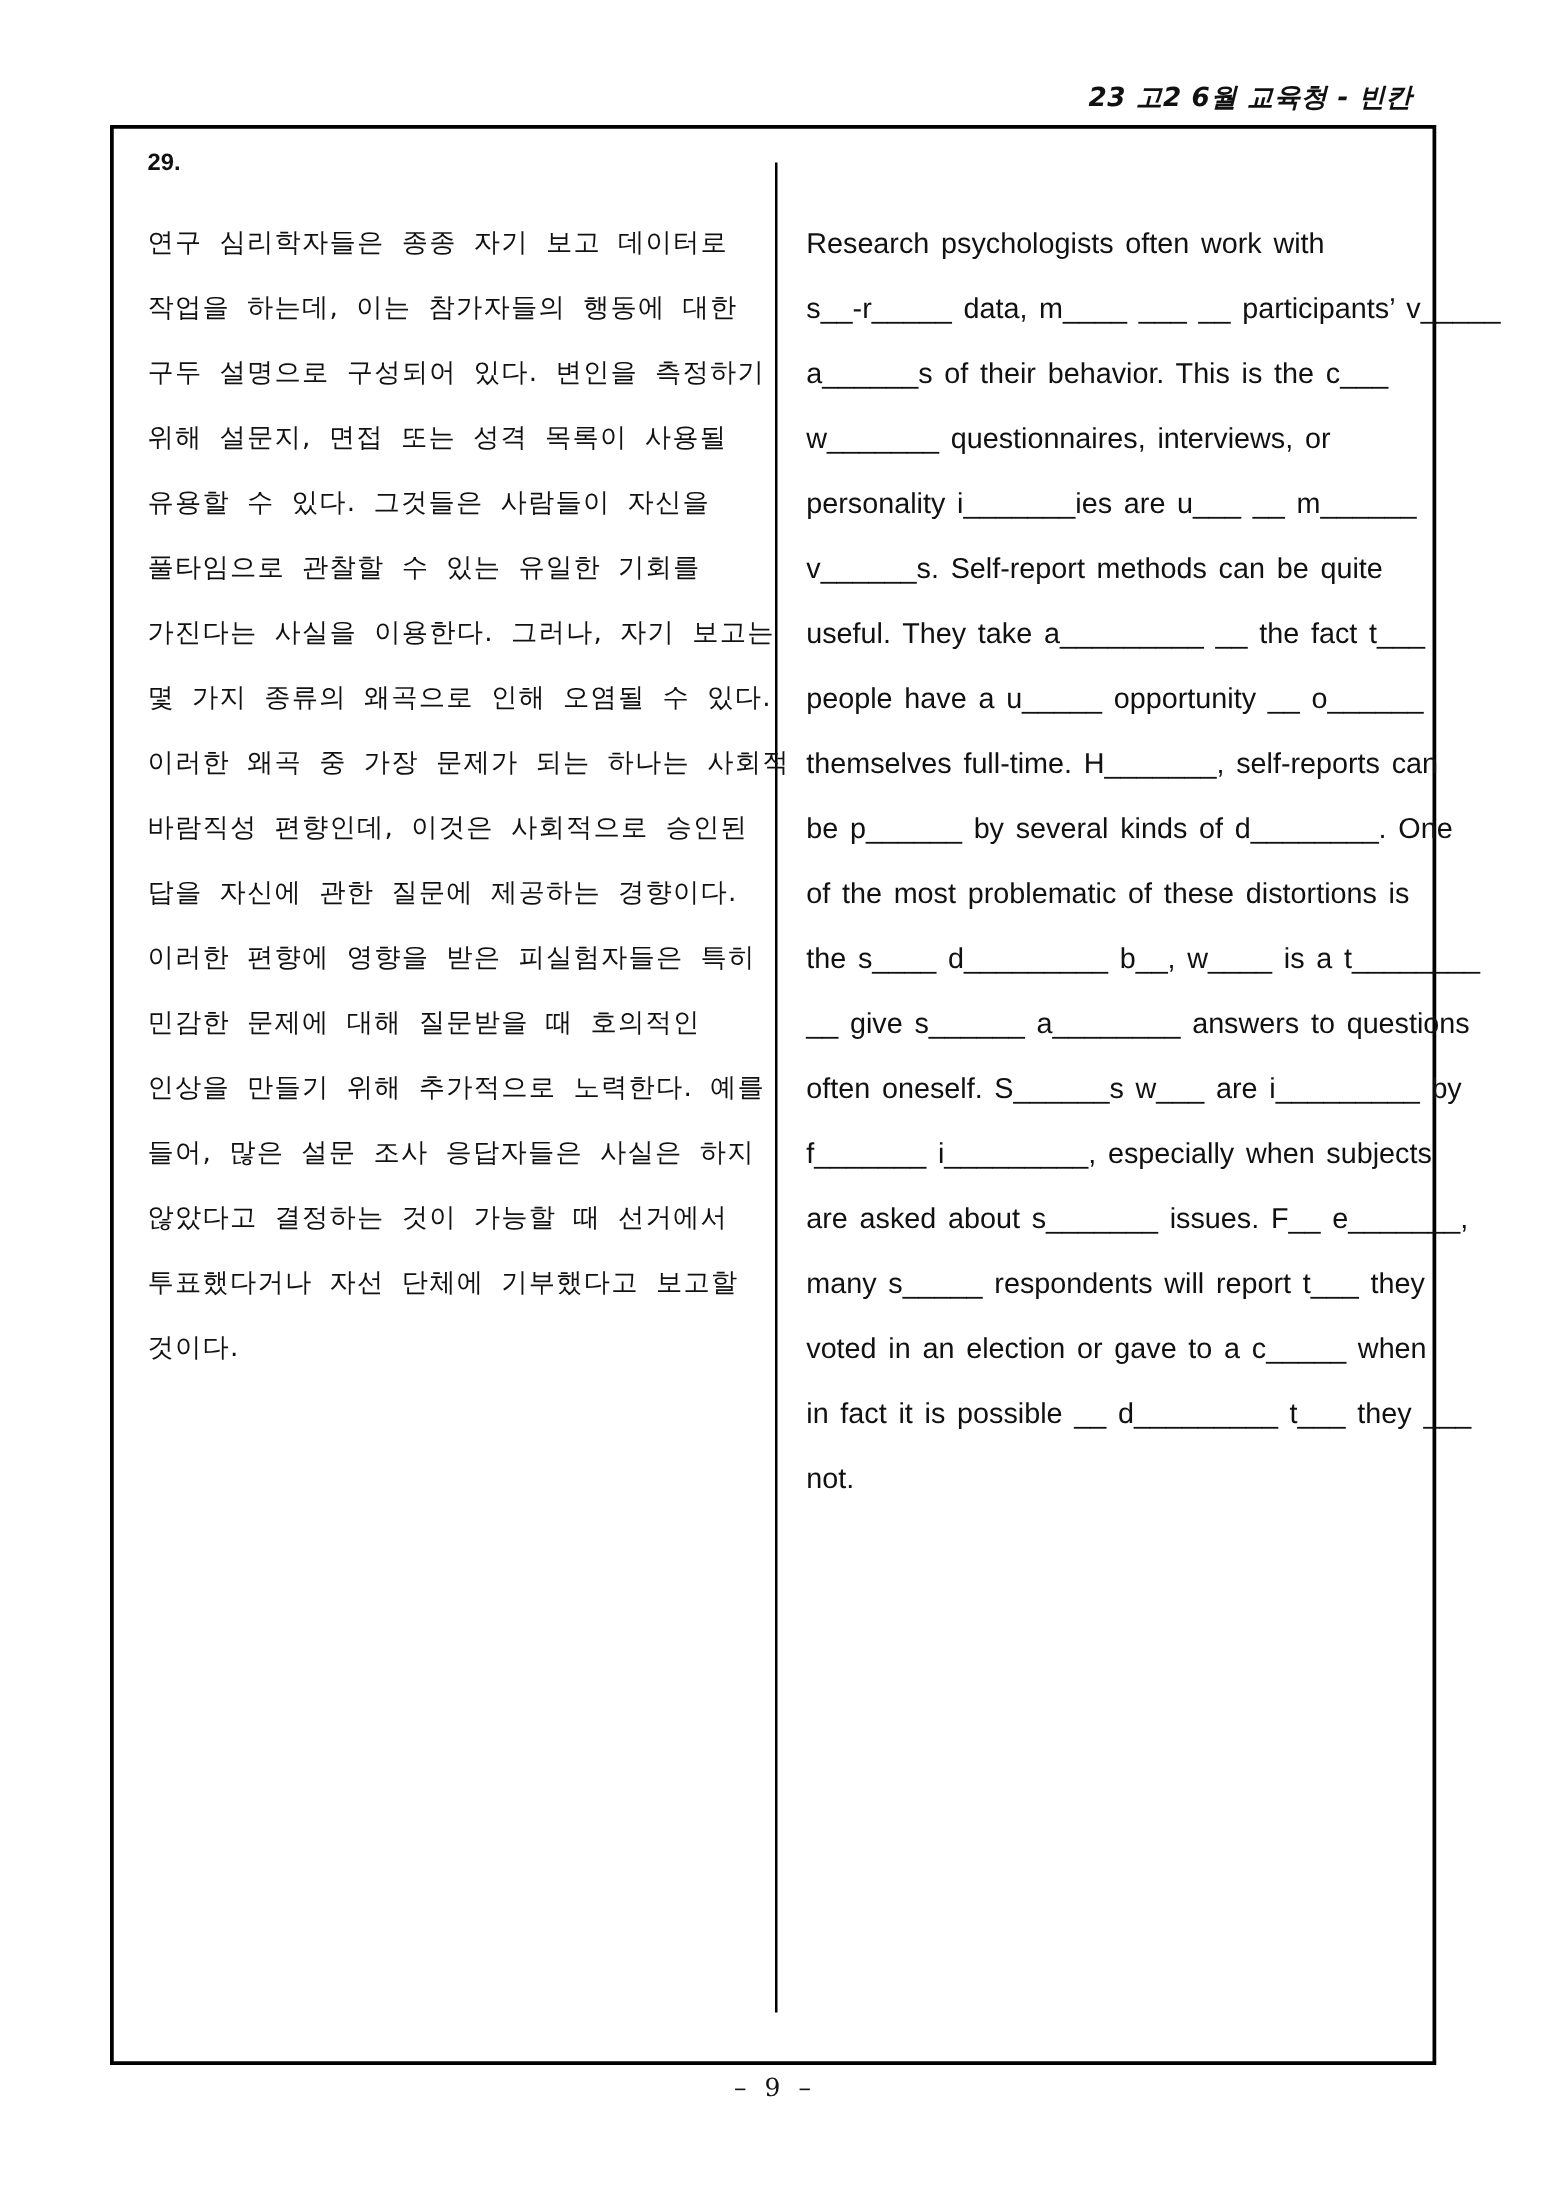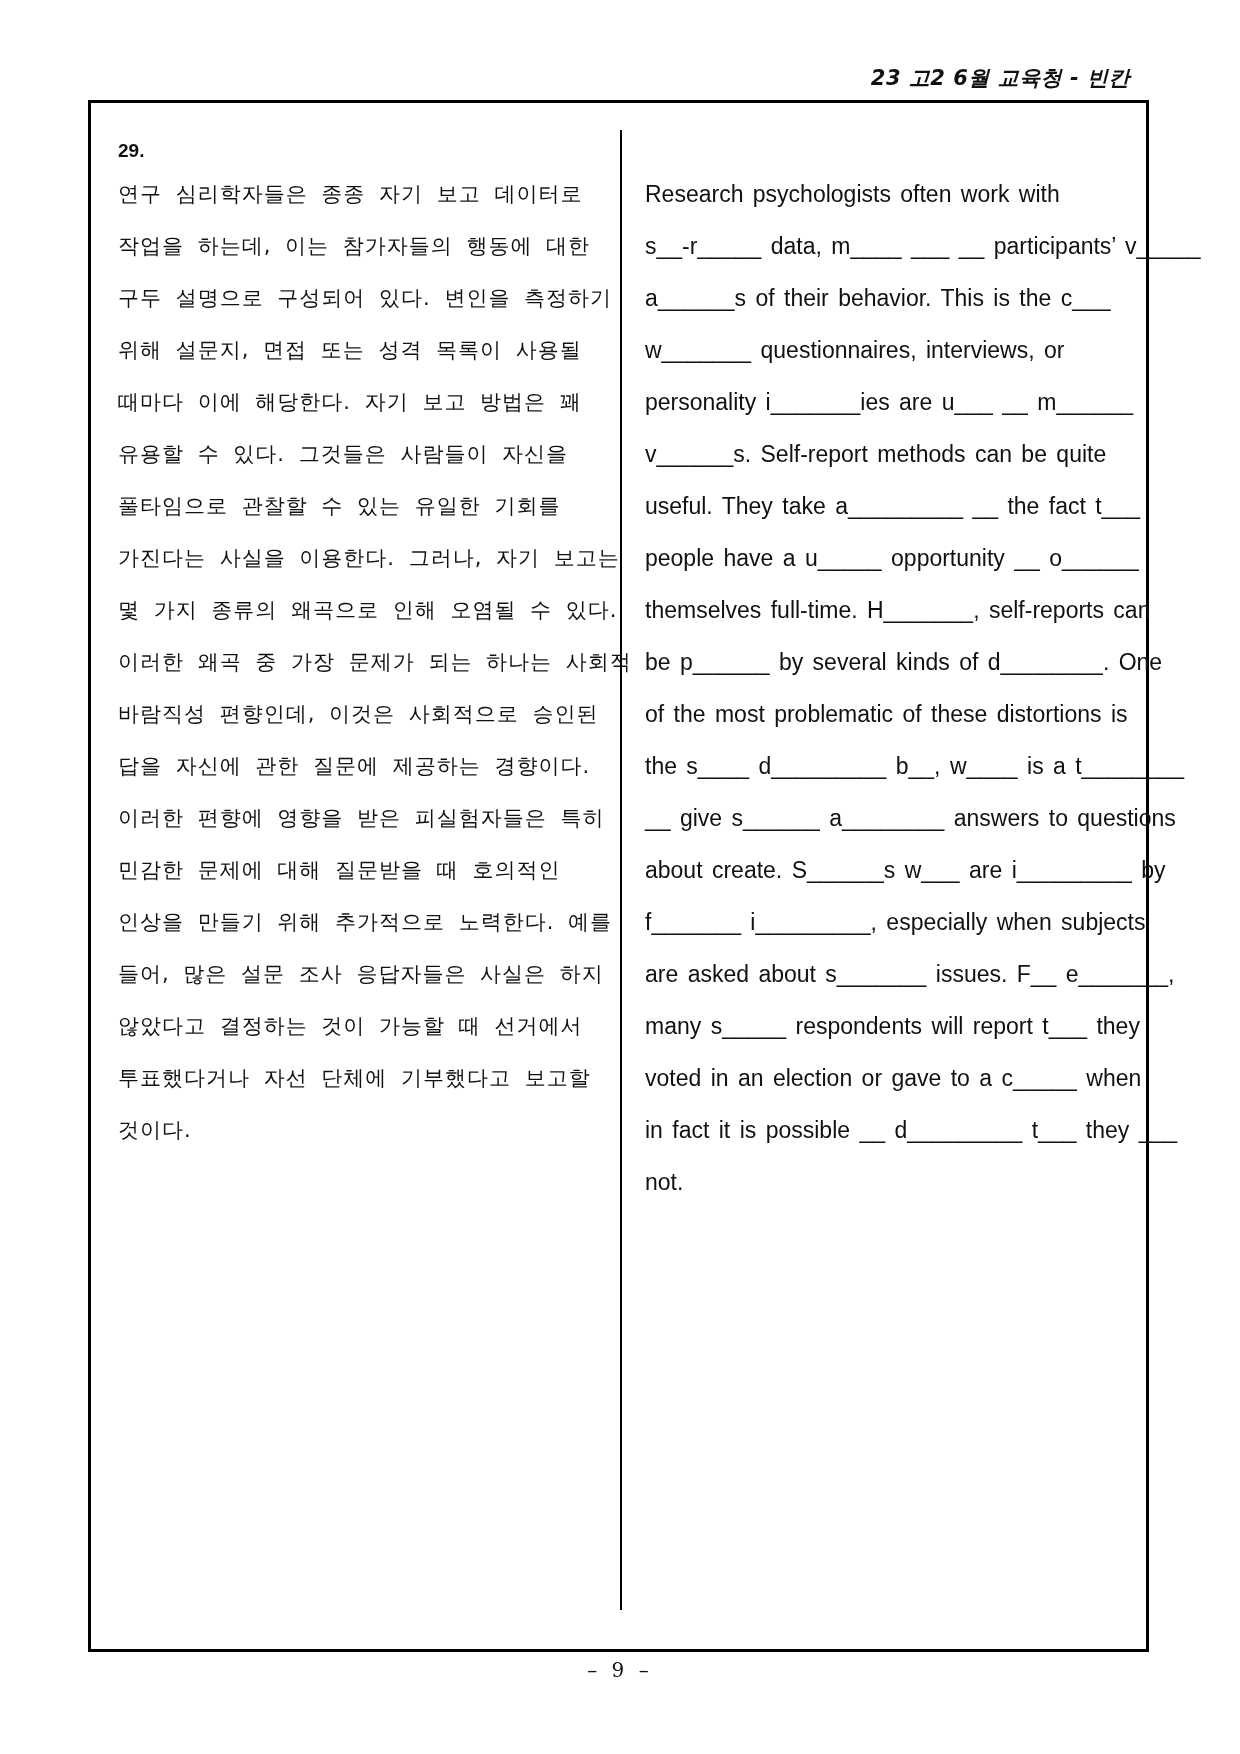--- a/index.html
+++ b/index.html
@@ -3,21 +3,21 @@
 <meta charset="utf-8">
 <style>
   html, body { margin: 0; padding: 0; background: #ffffff; }
   body { width: 1240px; height: 1754px; position: relative; overflow: hidden;
          font-family: "DejaVu Sans", "Liberation Sans", sans-serif; color: #111; }
   .header-title { position: absolute; top: 64px; right: 110px; font-size: 21px; font-weight: bold;
                   letter-spacing: 0.5px; font-family: "DejaVu Sans", sans-serif; font-style: italic; }
   .frame { position: absolute; left: 88px; top: 100px; width: 1061px; height: 1552px;
            border: 3px solid #000; box-sizing: border-box; }
   .divider { position: absolute; left: 620px; top: 130px; width: 2px; height: 1480px; background: #000; }
-  .qnum { position: absolute; left: 118px; top: 140px; font-size: 19px; font-weight: bold;
+  .qnum { position: absolute; left: 118px; top: 120px; font-size: 19px; font-weight: bold;
           font-family: "Liberation Sans", sans-serif; }
   .col { position: absolute; top: 168px; margin: 0; padding: 0; list-style: none; }
   .col-ko { left: 118px; width: 480px; font-size: 21px; font-family: "DejaVu Sans", sans-serif; }
   .col-en { left: 645px; width: 480px; font-size: 23px; font-family: "Liberation Sans", sans-serif; }
   .col li { height: 52px; line-height: 52px; white-space: nowrap; word-spacing: 3px; }
   .col-ko li { letter-spacing: 1px; word-spacing: 6px; }
   .page-number { position: absolute; top: 1658px; left: 0; width: 1240px; text-align: center;
                  font-size: 20px; font-family: "DejaVu Serif", serif; letter-spacing: 4px; }
 </style>
 </head>
@@ -28,21 +28,20 @@
 <div class="frame"></div>
 <div class="divider"></div>
 
 <div class="qnum">29.</div>
 
 <ul class="col col-ko">
   <li>연구 심리학자들은 종종 자기 보고 데이터로</li>
   <li>작업을 하는데, 이는 참가자들의 행동에 대한</li>
   <li>구두 설명으로 구성되어 있다. 변인을 측정하기</li>
   <li>위해 설문지, 면접 또는 성격 목록이 사용될</li>
-  <li>때마다 이에 해당한다. 자기 보고 방법은 꽤</li>
   <li>유용할 수 있다. 그것들은 사람들이 자신을</li>
   <li>풀타임으로 관찰할 수 있는 유일한 기회를</li>
   <li>가진다는 사실을 이용한다. 그러나, 자기 보고는</li>
   <li>몇 가지 종류의 왜곡으로 인해 오염될 수 있다.</li>
   <li>이러한 왜곡 중 가장 문제가 되는 하나는 사회적</li>
   <li>바람직성 편향인데, 이것은 사회적으로 승인된</li>
   <li>답을 자신에 관한 질문에 제공하는 경향이다.</li>
   <li>이러한 편향에 영향을 받은 피실험자들은 특히</li>
   <li>민감한 문제에 대해 질문받을 때 호의적인</li>
   <li>인상을 만들기 위해 추가적으로 노력한다. 예를</li>
@@ -59,21 +58,21 @@
   <li>w_______ questionnaires, interviews, or</li>
   <li>personality i_______ies are u___ __ m______</li>
   <li>v______s. Self-report methods can be quite</li>
   <li>useful. They take a_________ __ the fact t___</li>
   <li>people have a u_____ opportunity __ o______</li>
   <li>themselves full-time. H_______, self-reports can</li>
   <li>be p______ by several kinds of d________. One</li>
   <li>of the most problematic of these distortions is</li>
   <li>the s____ d_________ b__, w____ is a t________</li>
   <li>__ give s______ a________ answers to questions</li>
-  <li>about create. S______s w___ are i_________ by</li>
+  <li>often oneself. S______s w___ are i_________ by</li>
   <li>f_______ i_________, especially when subjects</li>
   <li>are asked about s_______ issues. F__ e_______,</li>
   <li>many s_____ respondents will report t___ they</li>
   <li>voted in an election or gave to a c_____ when</li>
   <li>in fact it is possible __ d_________ t___ they ___</li>
   <li>not.</li>
 </ul>
 
 <div class="page-number">– 9 –</div>
 

